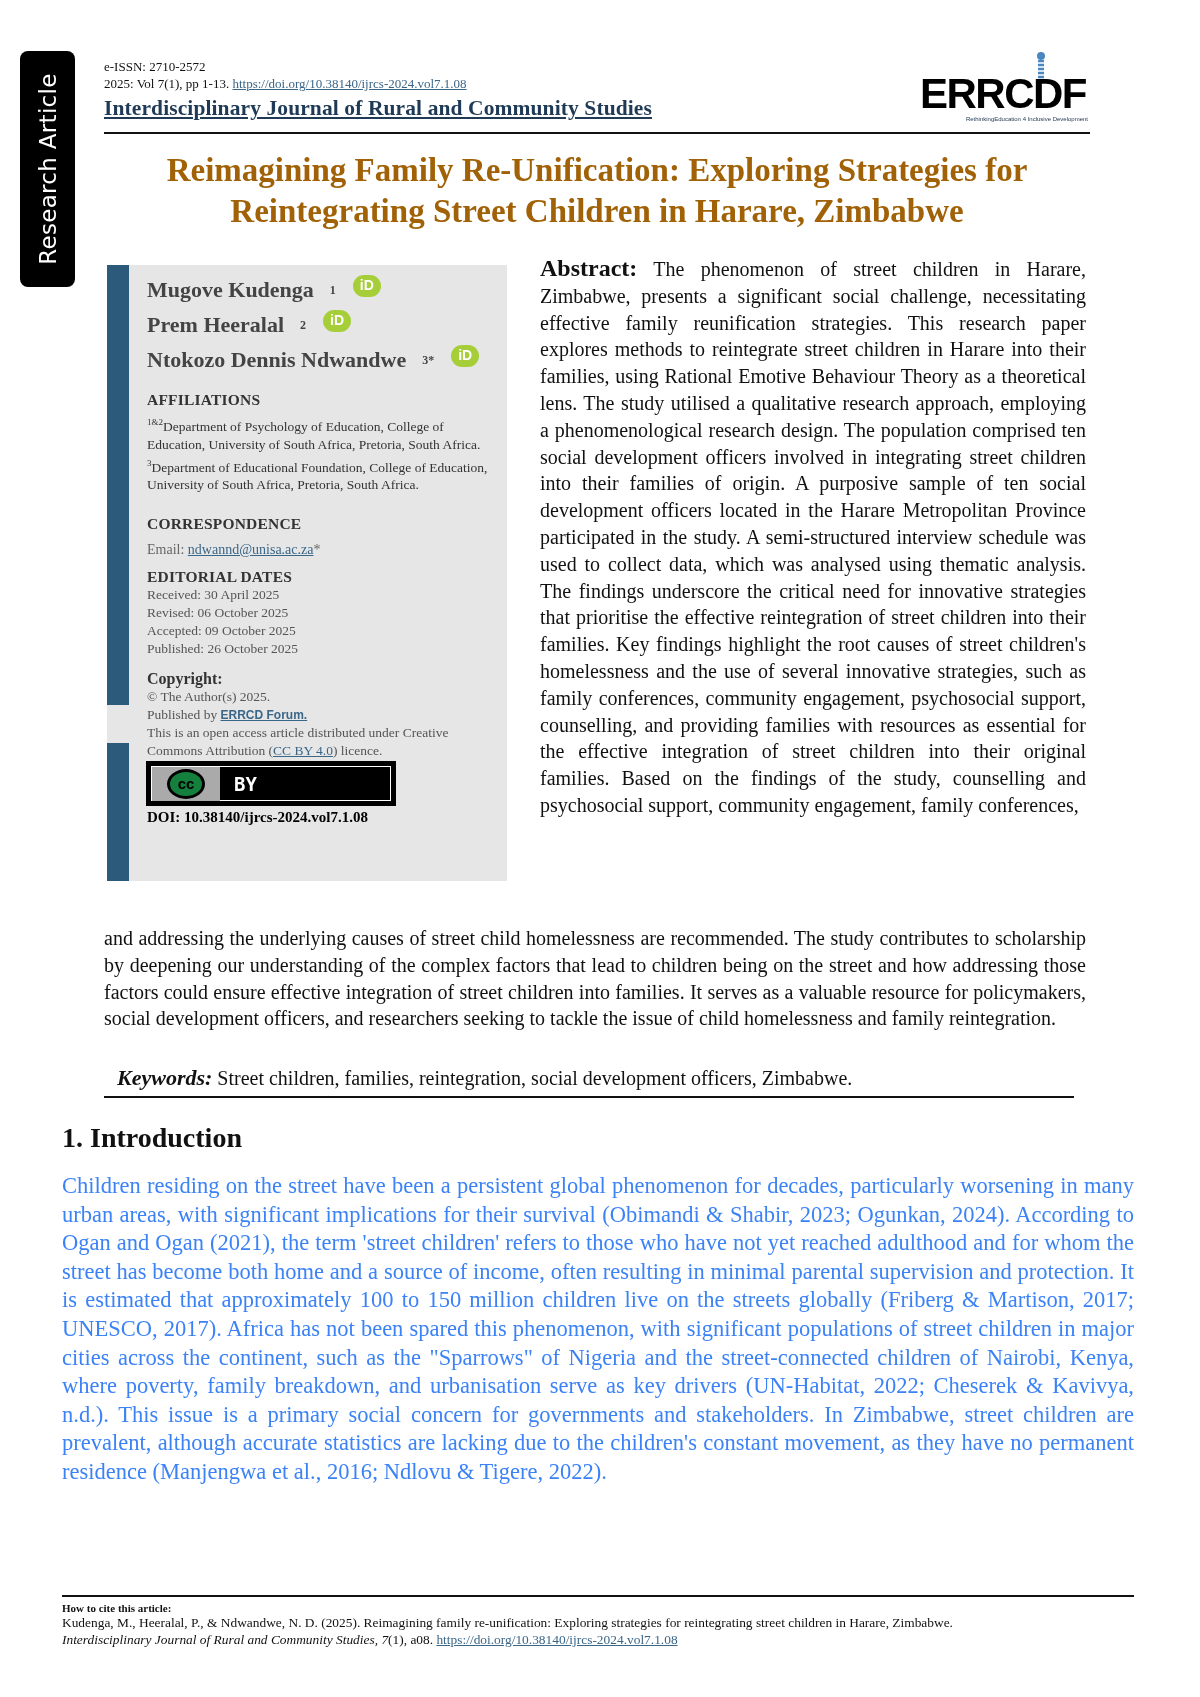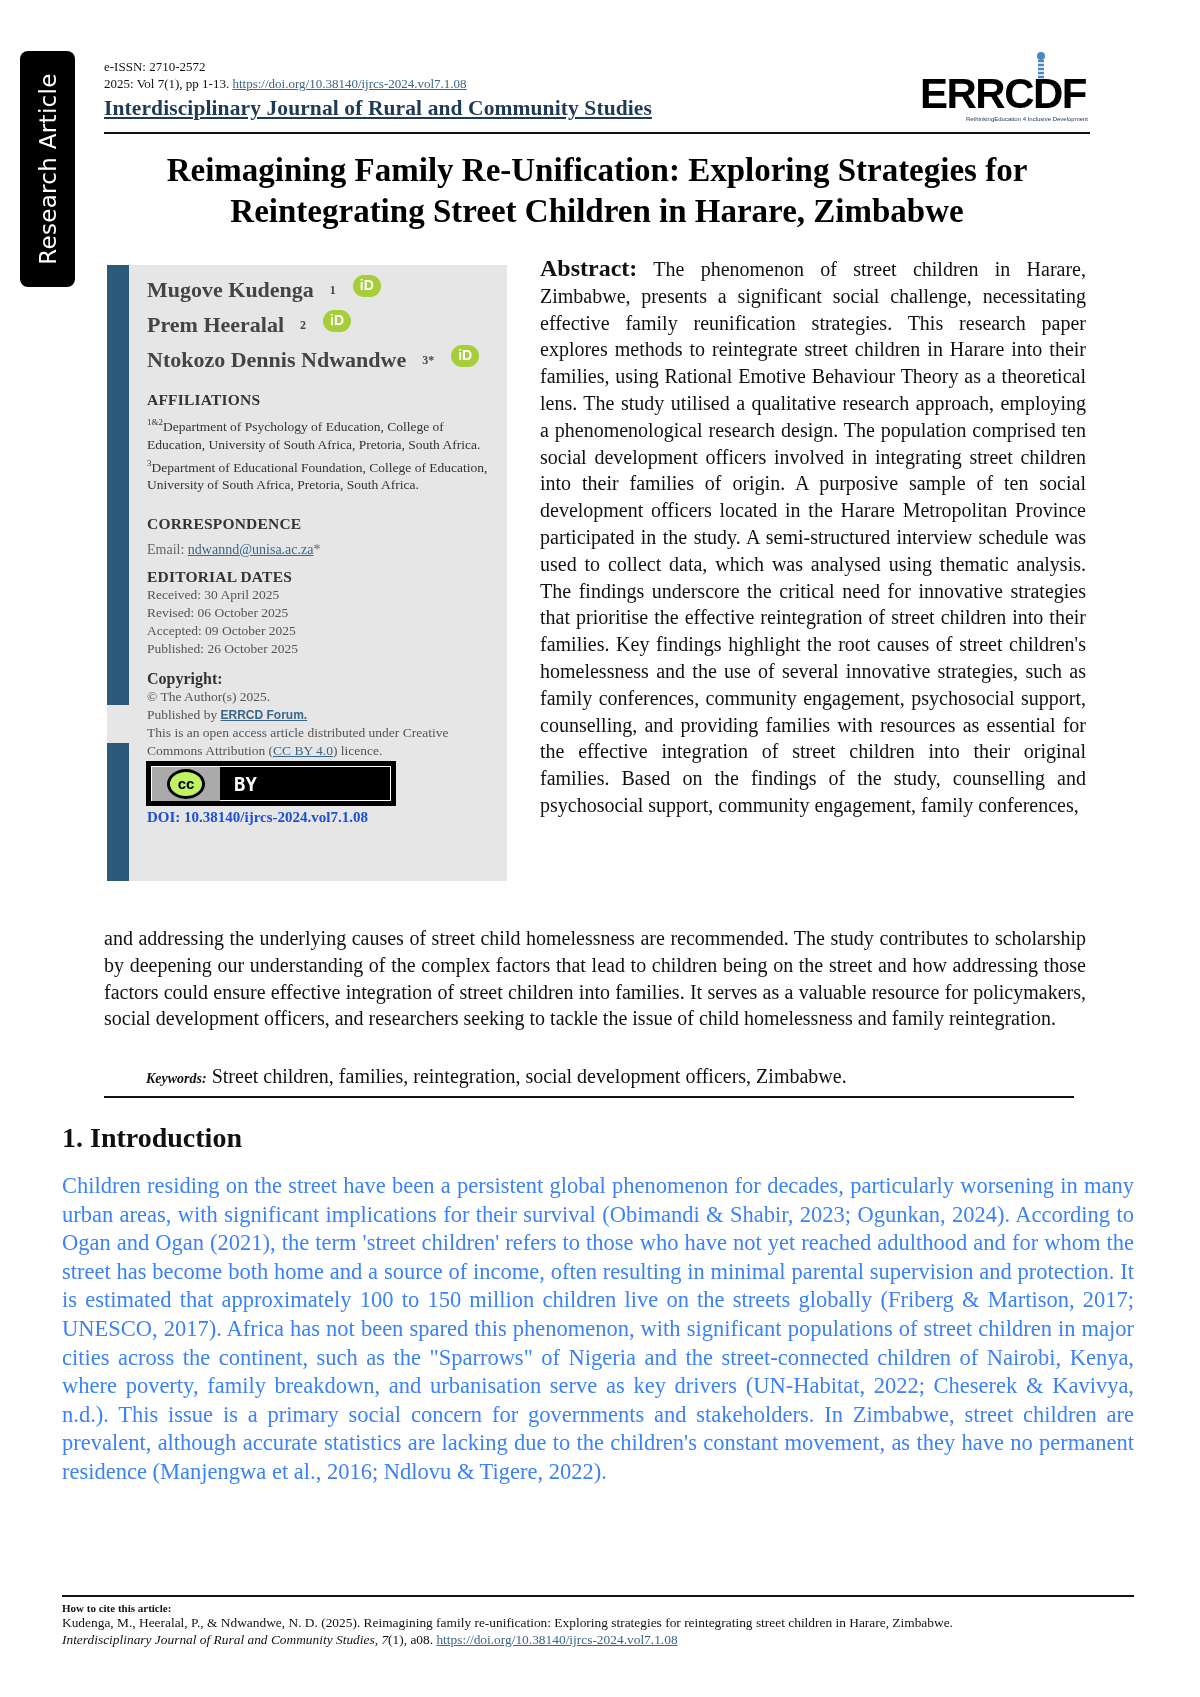--- a/index.html
+++ b/index.html
@@ -21,21 +21,21 @@
   .hdr-issn, .hdr-vol { font-size: 13px; line-height: 17px; color: #111; }
   .hdr-journal { font-size: 21.5px; font-weight: bold; color: #1f3a56; text-decoration: underline; line-height: 28px; margin-top: 2px; letter-spacing: 0.1px; }
   .hdr-rule { position: absolute; left: 0; right: 0; top: 74px; height: 2px; background: #111; }
   .logo { position: absolute; right: 0; top: -6px; width: 150px; height: 78px; }
   .logo-text { position: absolute; right: 4px; top: 22px; font-family: "Liberation Sans", sans-serif; font-weight: bold; font-size: 42px; color: #000000; letter-spacing: -1.5px; line-height: 40px; }
   .logo-sub { position: absolute; right: 2px; top: 64px; font-family: "Liberation Sans", sans-serif; font-size: 6px; color: #1f3550; white-space: nowrap; }
   .logo-pin { position: absolute; right: 44px; top: 0px; width: 10px; height: 30px; }
   .logo-pin .dot { width: 8px; height: 8px; border-radius: 50%; background: #4a87bf; margin: 0 auto; }
   .logo-pin .stem { width: 6px; height: 22px; margin: 0 auto; background: repeating-linear-gradient(#4a87bf 0 2px, #cfe1f0 2px 4px); }
 
-  .title { position: absolute; left: 104px; top: 150px; width: 986px; text-align: center; font-size: 33px; font-weight: bold; line-height: 41px; color: #000000; }
+  .title { position: absolute; left: 104px; top: 150px; width: 986px; text-align: center; font-size: 33px; font-weight: bold; line-height: 41px; color: #a16207; }
 
   .info-box { position: absolute; left: 107px; top: 265px; width: 400px; height: 616px; background: #e6e6e6; }
   .info-bar-top { position: absolute; left: 107px; top: 265px; width: 22px; height: 440px; background: #2b5a7a; }
   .info-bar-bot { position: absolute; left: 107px; top: 743px; width: 22px; height: 138px; background: #2b5a7a; }
   .info-content { position: absolute; left: 147px; top: 272px; width: 355px; color: #444; }
   .author { font-size: 22px; font-weight: bold; line-height: 35px; color: #444; display: flex; align-items: center; white-space: nowrap; gap: 16px; }
   .author sup { font-size: 12px; vertical-align: super; line-height: 0; }
   .orcid { display: inline-flex; align-items: center; justify-content: center; width: 28px; height: 22px; border-radius: 11px; background: #a6ce39; color: #fff; font-family: "Liberation Sans", sans-serif; font-size: 14px; font-weight: bold; margin-left: 1px; margin-top: -8px; }
   .sec-h { font-size: 15.5px; font-weight: bold; color: #333; letter-spacing: 0.2px; }
   .aff { font-size: 13.5px; line-height: 18px; color: #333; margin-top: 4px; }
@@ -44,29 +44,29 @@
   .email { font-size: 14px; color: #666; margin-top: 9px; }
   .ed-h { margin-top: 10px; }
   .date { font-size: 13.5px; line-height: 18px; color: #555; }
   .copy-h { margin-top: 12px; font-size: 16px; font-weight: bold; color: #333; }
   .lic { font-size: 13.5px; line-height: 18px; color: #555; }
   .lic a { color: #3a6688; }
   .pub a { font-family: "Liberation Sans", sans-serif; font-weight: bold; font-size: 12px; }
   .cc-badge { margin-top: 2px; width: 248px; height: 43px; background: #000; border: 2px solid #000; outline: 1px solid #000; display: flex; align-items: center; position: relative; }
   .cc-badge .inner { position: absolute; inset: 2px; border: 1.5px solid #fff; }
   .cc-left { position: relative; z-index: 1; width: 68px; height: 34px; background: #aaa; margin-left: 3px; display: flex; align-items: center; justify-content: center; }
-  .cc-circle { width: 38px; height: 30px; border-radius: 50%; background: #bef264; border: 3px solid #000; display: flex; align-items: center; justify-content: center; font-family: "Liberation Sans", sans-serif; font-weight: bold; font-size: 15px; color: #000; }
+  .cc-circle { width: 38px; height: 30px; border-radius: 50%; background: #15803d; border: 3px solid #000; display: flex; align-items: center; justify-content: center; font-family: "Liberation Sans", sans-serif; font-weight: bold; font-size: 15px; color: #000; }
   .cc-by { position: relative; z-index: 1; color: #fff; font-family: "DejaVu Sans Mono", monospace; font-size: 19px; font-weight: bold; margin-left: 14px; }
-  .doi-box { font-size: 15px; font-weight: bold; color: #1d4ed8; margin-top: 4px; }
+  .doi-box { font-size: 15px; font-weight: bold; color: #000000; margin-top: 4px; }
 
   .abstract { position: absolute; left: 540px; top: 255px; width: 546px; font-size: 20px; line-height: 26.8px; text-align: justify; color: #111; }
   .abstract b { font-size: 24px; }
   .abstract-cont { position: absolute; left: 104px; top: 925px; width: 982px; font-size: 20px; line-height: 26.8px; text-align: justify; color: #111; }
   .keywords { position: absolute; left: 117px; top: 1065px; font-size: 20px; color: #111; }
-  .keywords b { font-style: italic; font-size: 14px; margin-left: 29px; }
+  .keywords b { font-style: italic; font-size: 22px; }
   .kw-rule { position: absolute; left: 104px; top: 1096px; width: 970px; height: 2px; background: #111; }
 
   .intro-h { position: absolute; left: 62px; top: 1122px; font-size: 28px; font-weight: bold; color: #111; }
   .intro-p { position: absolute; left: 62px; top: 1172px; width: 1072px; font-size: 22.5px; line-height: 28.6px; text-align: justify; color: #3b82f6; }
 
   .foot-rule { position: absolute; left: 62px; top: 1595px; width: 1072px; height: 2px; background: #111; }
   .foot { position: absolute; left: 62px; top: 1602px; width: 1072px; }
   .foot-h { font-size: 11px; font-weight: bold; }
   .foot-c { font-size: 13.4px; line-height: 17px; text-align: justify; }
 </style>

